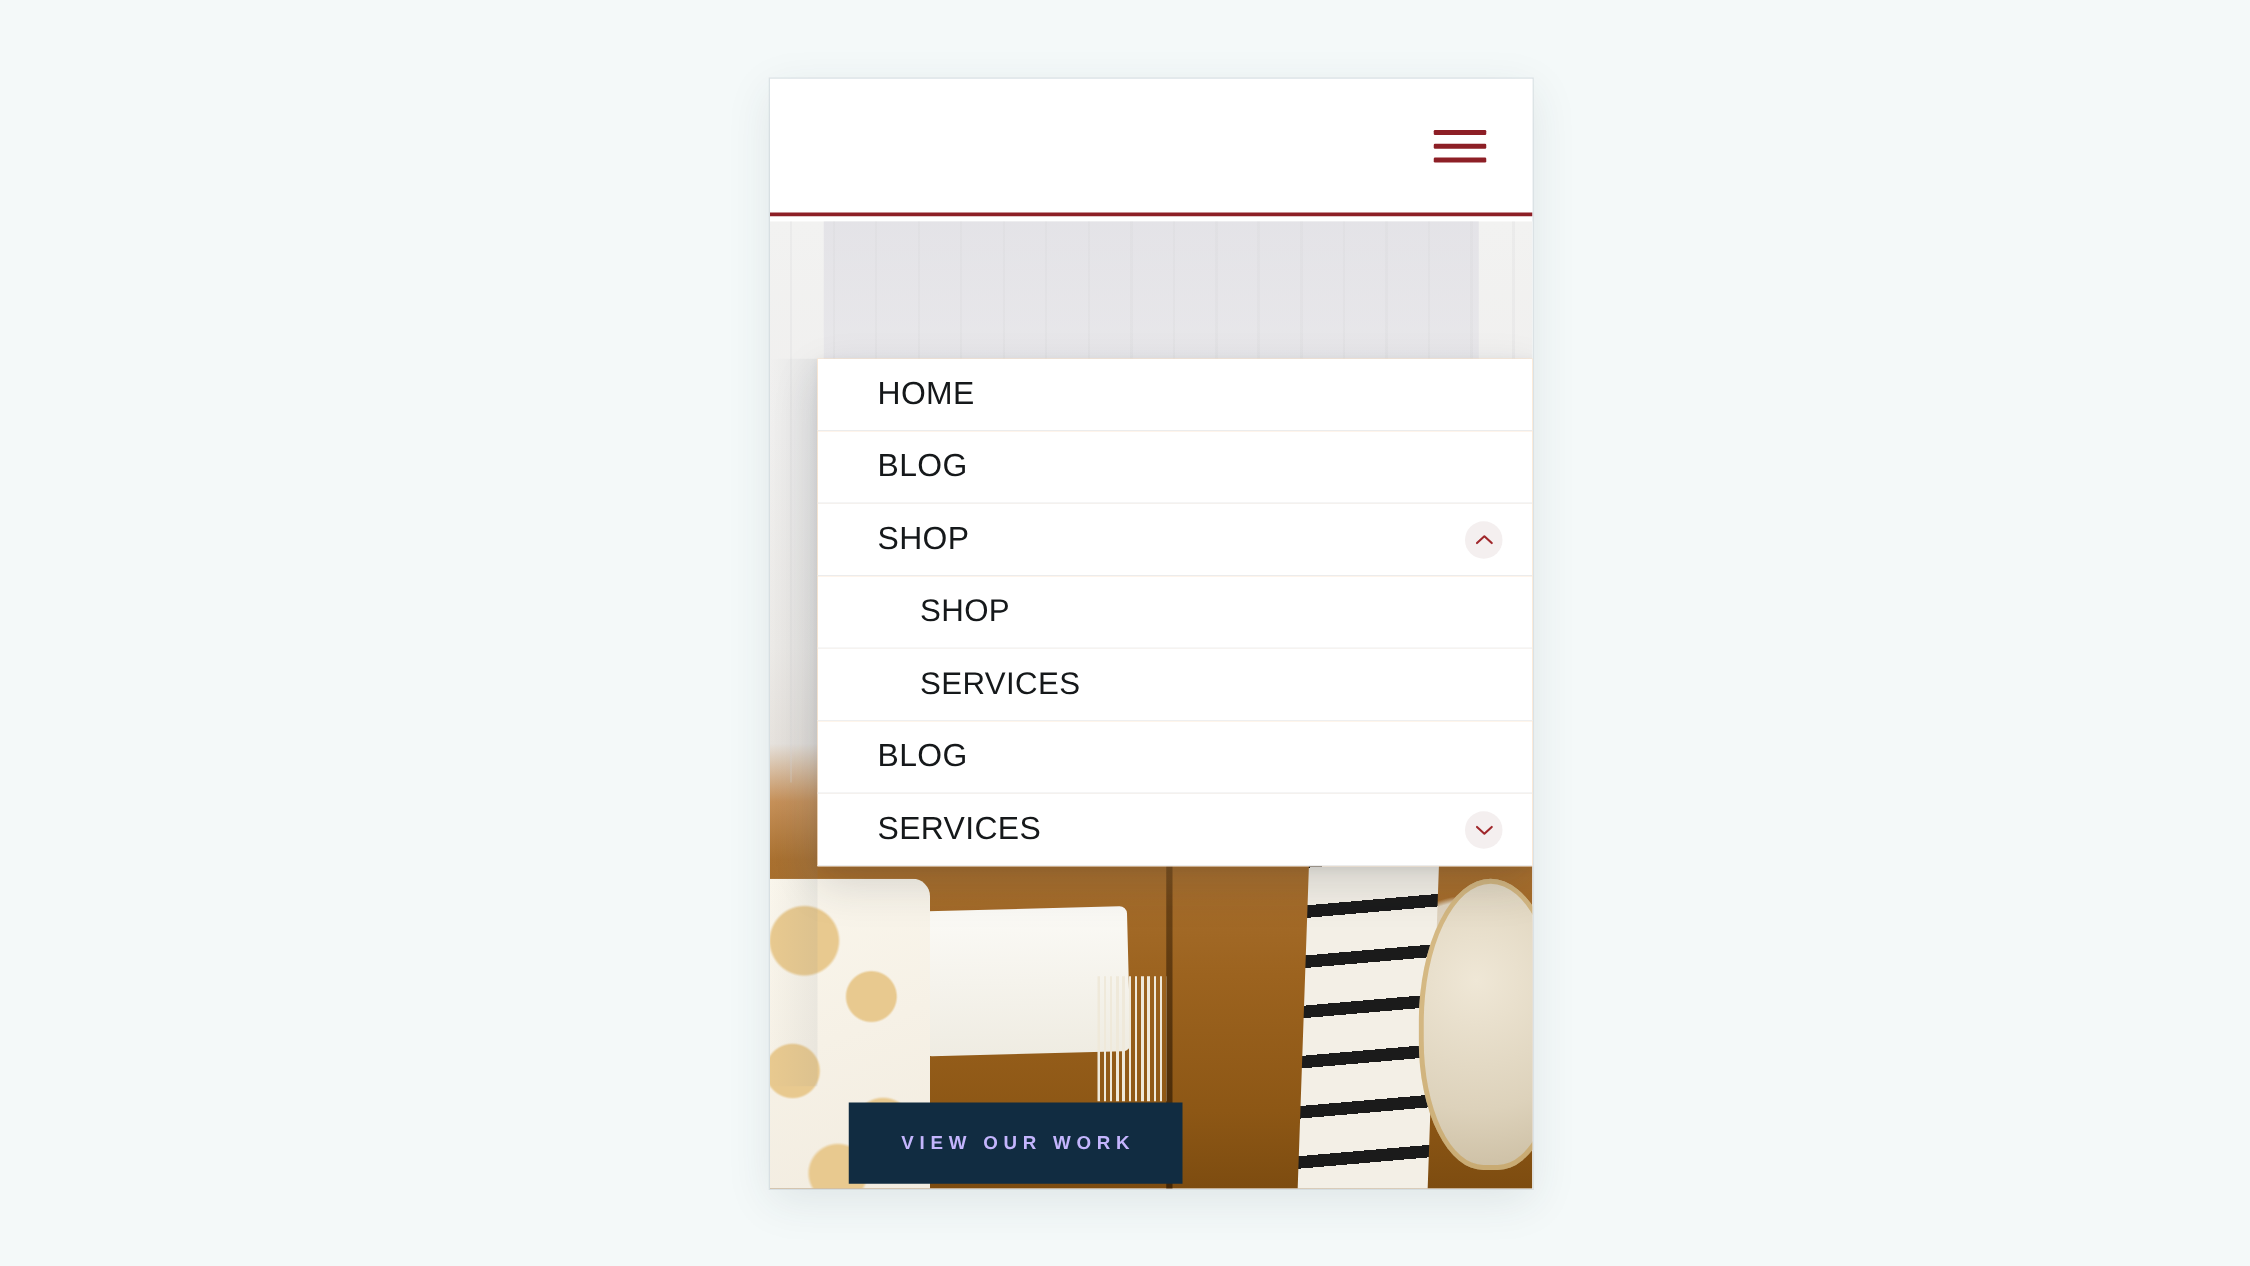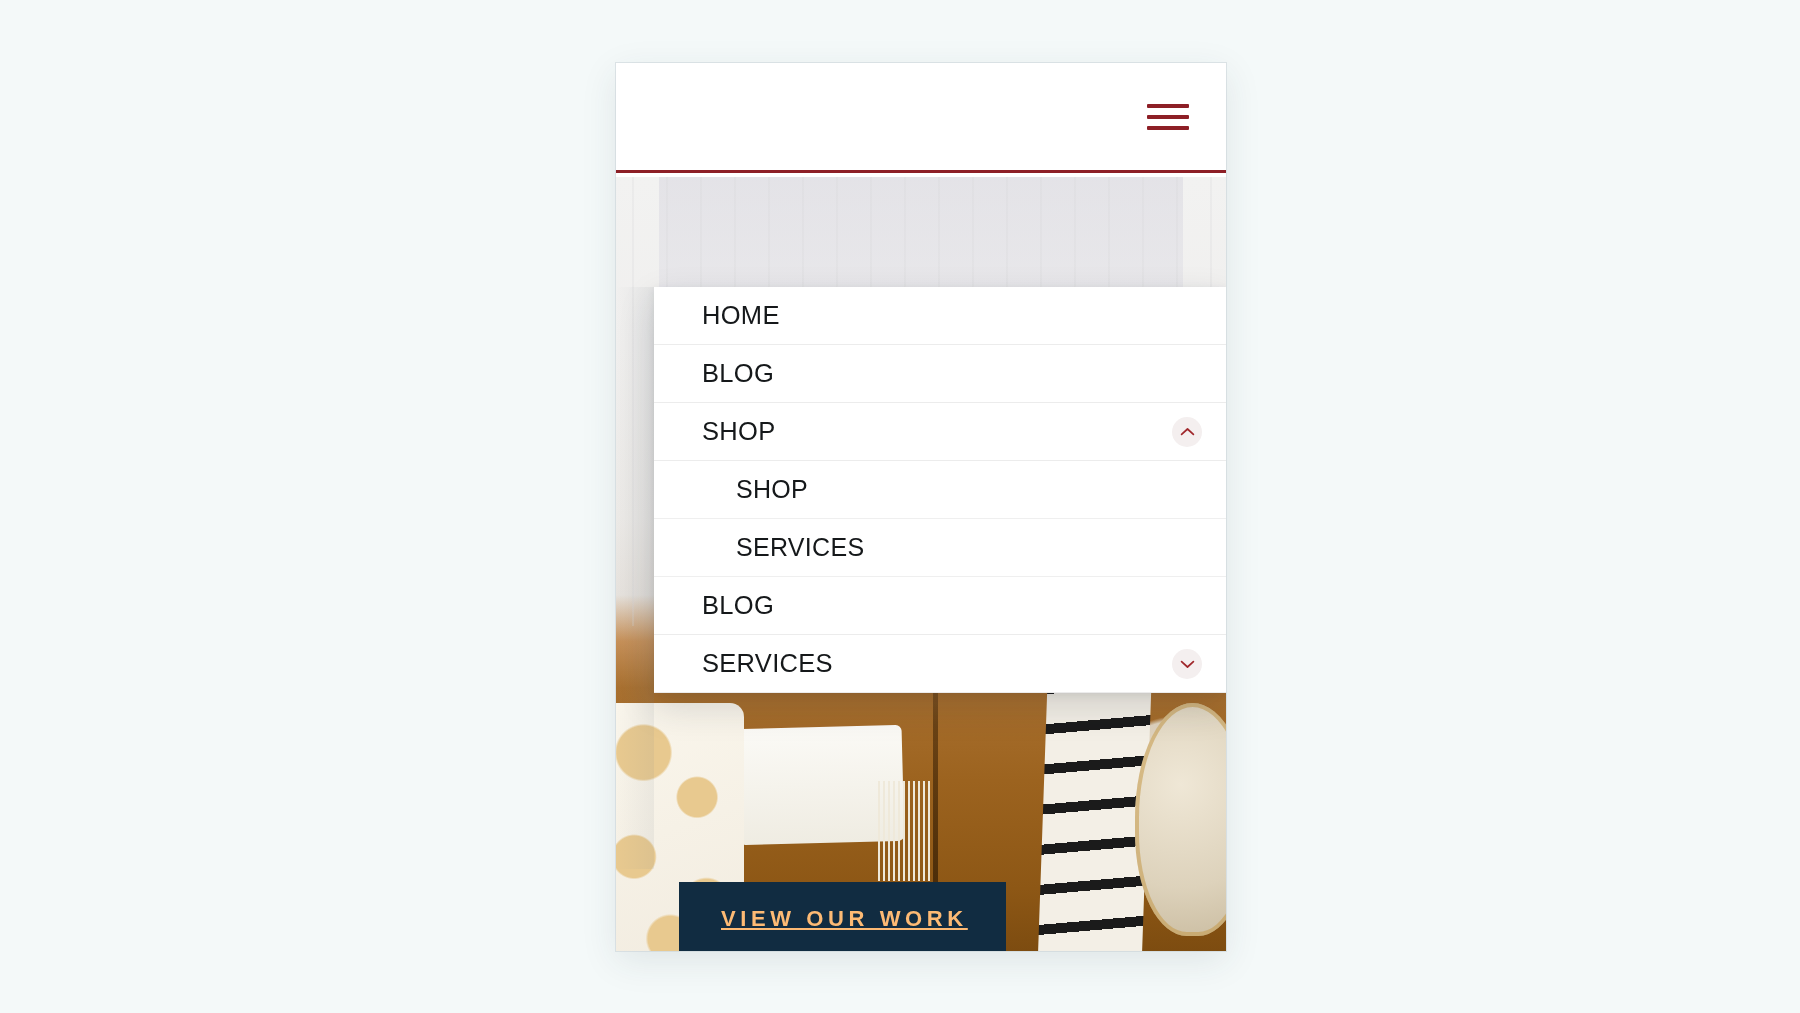--- a/index.html
+++ b/index.html
@@ -239,30 +239,29 @@
       #efe9da 0 2px, rgba(239,233,218,0) 2px 5px);
   }
 
   
   .cta {
     position: absolute;
     left: 63px;
     top: 705px;
     z-index: 4;
     background: #112c41;
-    color: #fdba74;
-    font-size: 22px;
+    color: #c4b5fd;
+    font-size: 15px;
     font-weight: 700;
     letter-spacing: 4.6px;
     padding: 24px 38px 24px 42px;
     white-space: nowrap;
     cursor: pointer;
     border: none;
     font-family: "Liberation Sans", sans-serif;
-    text-decoration: underline;
   }
 
   
   .navpanel {
     position: absolute;
     left: 38px;
     top: 224px;
     width: 574px;
     background: #fdba74;
     z-index: 5;

